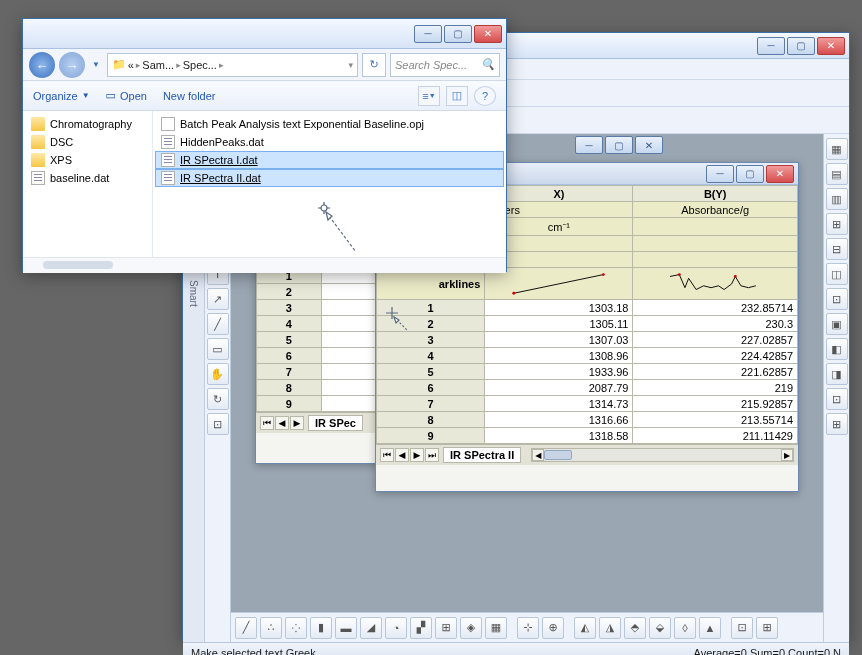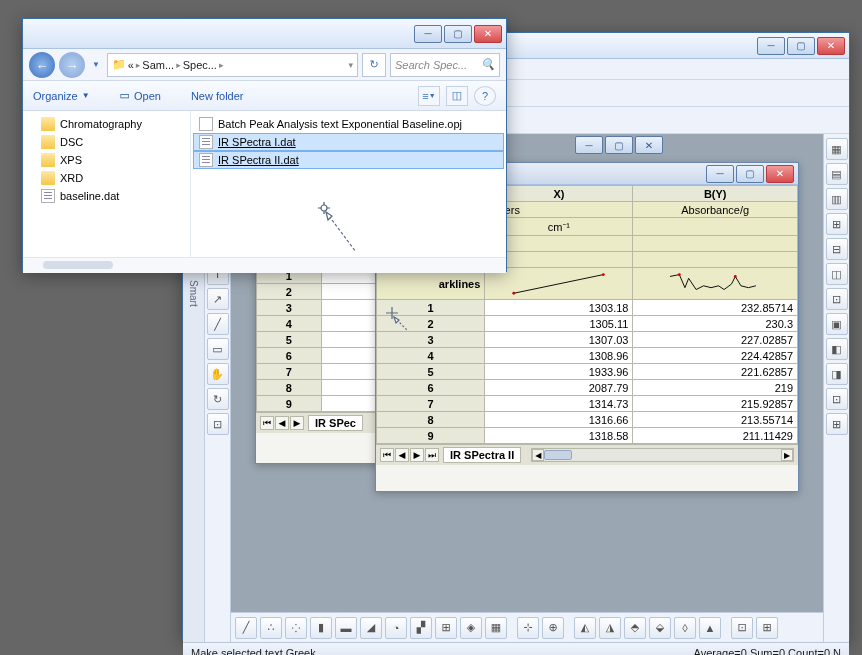--- a/index.html
+++ b/index.html
@@ -57,28 +57,28 @@
   #explorer .title-bar { justify-content:flex-end; background:linear-gradient(#f4f8ff,#d7e4f7); height:30px; }
   #explorer .nav-row { height:32px; display:flex; align-items:center; gap:4px; padding:3px 6px; background:#f2f6fc; border-bottom:1px solid #d0dae8;}
   .nav-btn { width:26px;height:26px;border-radius:50%;background:radial-gradient(#8fb7eb,#3a6fbf);display:flex;align-items:center;justify-content:center;color:#fff;font-size:13px;}
   .nav-drop{width:14px;height:26px;display:flex;align-items:center;justify-content:center;color:#3a6fbf;font-size:8px;}
   .crumbs { flex:1; display:flex; align-items:center; border:1px solid #b8c6da; background:#fff; height:24px; padding:0 4px; gap:2px;}
   .crumbs span{color:#1a1a1a;}
   .crumbs .sep{color:#888;font-size:9px;}
   .refresh-btn{width:24px;height:24px;border:1px solid #b8c6da;background:#fff;display:flex;align-items:center;justify-content:center;color:#3a6fbf;}
   .search-box{width:110px;height:24px;border:1px solid #b8c6da;background:#fff;display:flex;align-items:center;padding:0 4px;gap:4px;color:#888;font-style:italic;}
   
-  #explorer .cmd-row{height:30px;display:flex;align-items:center;gap:30px;padding:0 10px;background:linear-gradient(#f8fbff,#eaf0fa);border-bottom:1px solid #d0dae8;}
+  #explorer .cmd-row{height:30px;display:flex;align-items:center;gap:16px;padding:0 10px;background:linear-gradient(#f8fbff,#eaf0fa);border-bottom:1px solid #d0dae8;}
   .cmd-link{color:#2457b4;display:flex;align-items:center;gap:4px;}
   .cmd-row .spacer{flex:1;}
   .view-ctl{display:flex;gap:6px;align-items:center;}
   .view-ctl .vb{width:22px;height:20px;border:1px solid #c6d2e4;background:#f4f8fe;display:flex;align-items:center;justify-content:center;color:#3a6fbf;}
   
   #explorer .file-area{display:flex;height:146px;}
-  .folder-col{width:168px;border-right:1px solid #e4eaf2;padding:4px 12px;text-align:center;}
+  .folder-col{width:130px;border-right:1px solid #e4eaf2;padding:4px 2px;text-align:center;}
   .file-col{flex:1;padding:4px 2px;}
   .f-item{display:flex;align-items:center;gap:5px;padding:2px 6px;white-space:nowrap;}
   .f-item.sel{background:#cde4ff;border:1px solid #7ab0ee;padding:1px 5px;text-decoration:underline;}
   .ico{width:14px;height:14px;display:inline-flex;align-items:center;justify-content:center;}
   .ico.folder{background:linear-gradient(#ffe9a6,#f5c748);border-radius:1px;}
   .ico.dat{background:#fff;border:1px solid #b0b0b0;position:relative;}
   .ico.dat::after{content:"";position:absolute;top:2px;left:2px;right:2px;height:1px;background:#88a;box-shadow:0 3px 0 #88a,0 6px 0 #88a;}
   .ico.opj{background:#fff;border:1px solid #b0b0b0;}
   #explorer .bottom-scroll{height:16px;border-top:1px solid #e0e6ee;position:relative;background:#f6f8fc;}
   #explorer .bottom-scroll .track{position:absolute;left:20px;width:70px;top:3px;height:8px;background:#d4dce8;border-radius:4px;}
@@ -449,32 +449,32 @@
         </div>
         <div class="f-item">
           <span class="ico folder"></span>
           <span>DSC</span>
         </div>
         <div class="f-item">
           <span class="ico folder"></span>
           <span>XPS</span>
         </div>
         <div class="f-item">
-          <span class="ico folder"></span>
-          <span>XRD</span>
-        </div>
-        <div class="f-item">
           <span class="ico dat"></span>
           <span>baseline.dat</span>
         </div>
       </div>
     <div class="file-col" id="file-col">
         <div class="f-item">
           <span class="ico opj"></span>
           <span>Batch Peak Analysis text Exponential Baseline.opj</span>
+        </div>
+        <div class="f-item">
+          <span class="ico dat"></span>
+          <span>HiddenPeaks.dat</span>
         </div>
         <div class="f-item sel">
           <span class="ico dat"></span>
           <span>IR SPectra I.dat</span>
         </div>
         <div class="f-item sel">
           <span class="ico dat"></span>
           <span>IR SPectra II.dat</span>
         </div>
       </div>

